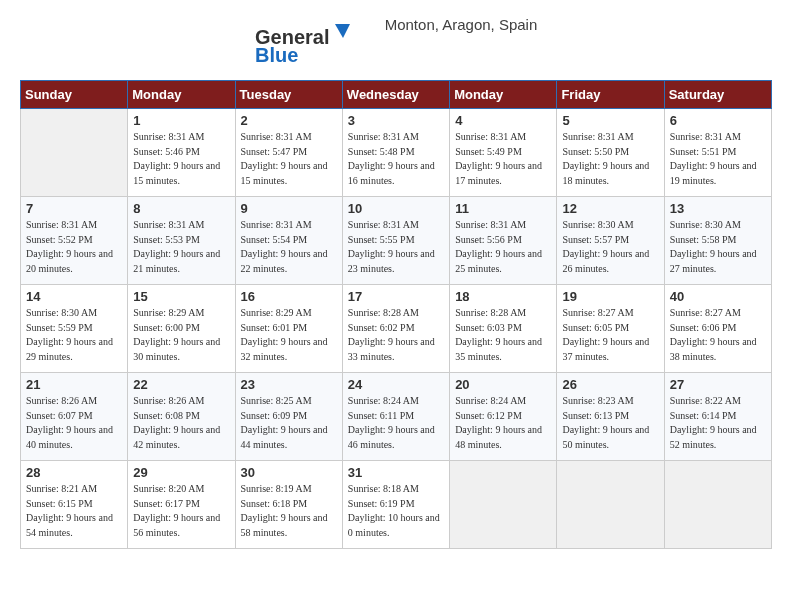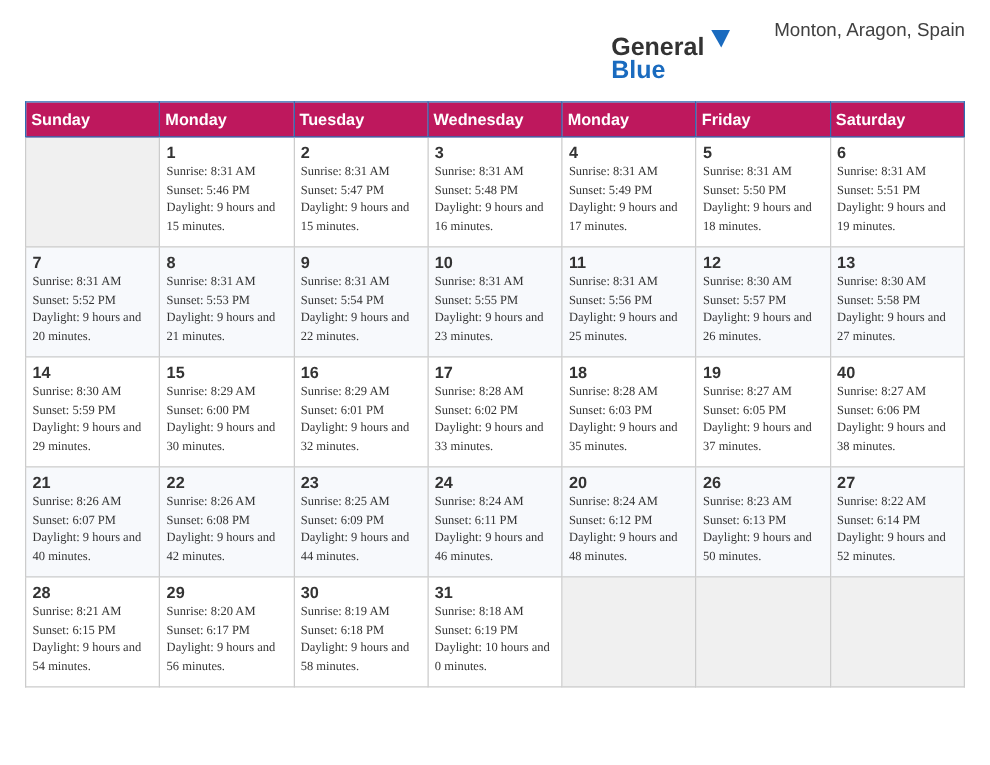--- a/index.html
+++ b/index.html
@@ -8,21 +8,21 @@
       background: #fff;
       width: 792px;
       min-height: 612px;
     }
     .container {
       padding: 16px 20px;
     }
     .header-row {
       display: flex;
       align-items: flex-start;
-      justify-content: flex-end;
+      justify-content: center;
       margin-bottom: 10px;
     }
     .logo {
       display: flex;
       align-items: center;
     }
     .title-block {
       text-align: right;
     }
     .calendar-title {
@@ -34,21 +34,21 @@
     .calendar-subtitle {
       font-size: 15px;
       color: #404040;
     }
     table {
       width: 100%;
       border-collapse: collapse;
       table-layout: fixed;
     }
     thead th {
-      background-color: #be185d;
+      background-color: #7f1d1d;
       color: #fff;
       font-size: 13px;
       font-weight: bold;
       padding: 6px 4px;
       text-align: left;
       border: 1px solid #2e6db4;
     }
     tbody td {
       border: 1px solid #ccc;
       vertical-align: top;

